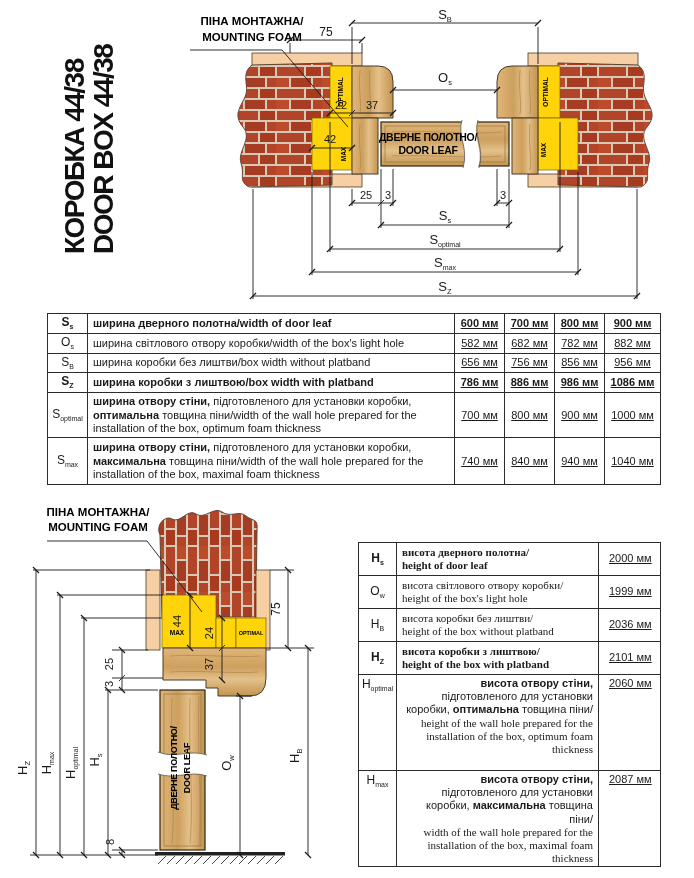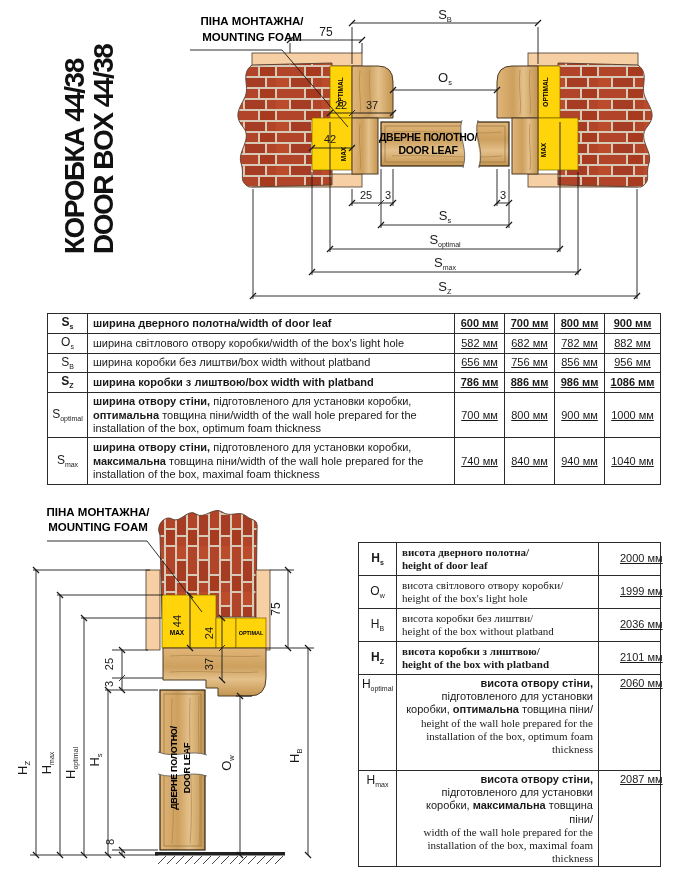--- a/index.html
+++ b/index.html
@@ -16,21 +16,21 @@
         vertical-align:middle;color:#1a1a1a;}
   td.sym{text-align:center;font-size:12px;padding:1px 1px;}
   td.sym sub{font-size:7px;}
   td.desc{padding:1px 5px;margin-left:24px;}
   td.val{text-align:center;white-space:nowrap;padding:1px 2px;text-decoration:underline;}
   .b{font-weight:bold;}
   .blk{display:block;font-family:Liberation Serif, serif;}
   .vt{vertical-align:top !important;padding-top:2px !important;text-align:right;}
   .t1{left:47px;top:313px;width:613px;}
   .t2{left:358px;top:542px;width:302px;}
-  .t2 td.val{text-align:left;padding-left:21px;}
+  .t2 td.val{text-align:left;padding-left:10px;}
   .t1 tr.short{height:16px;}
 </style>
 </head>
 <body>
 
 <div class="page">
 
   <div class="side-title">
     <div>КОРОБКА 44/38</div>
     <div>DOOR BOX 44/38</div>

